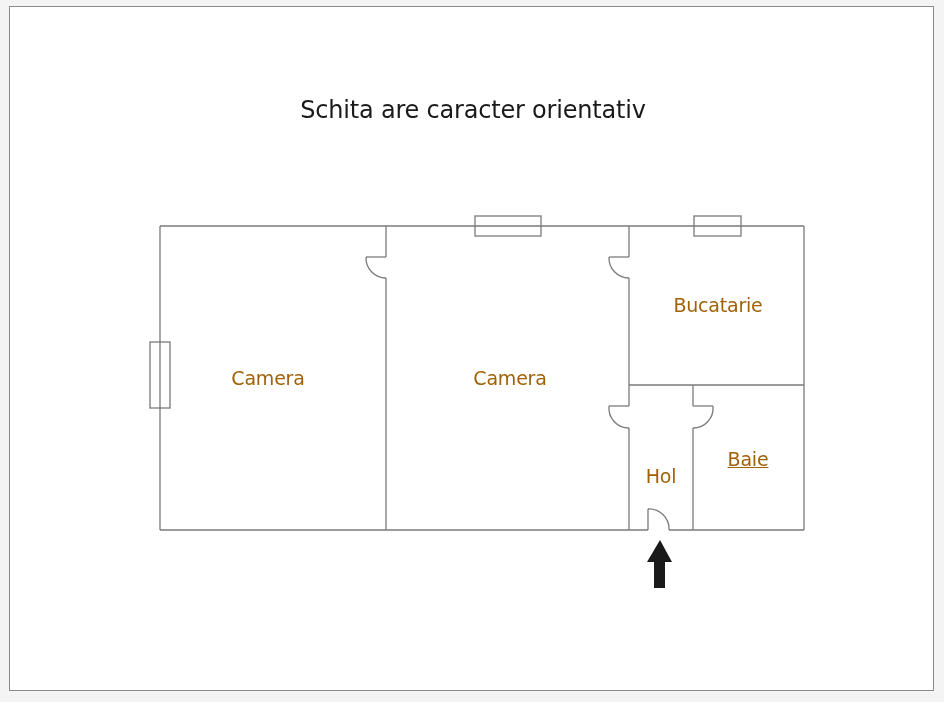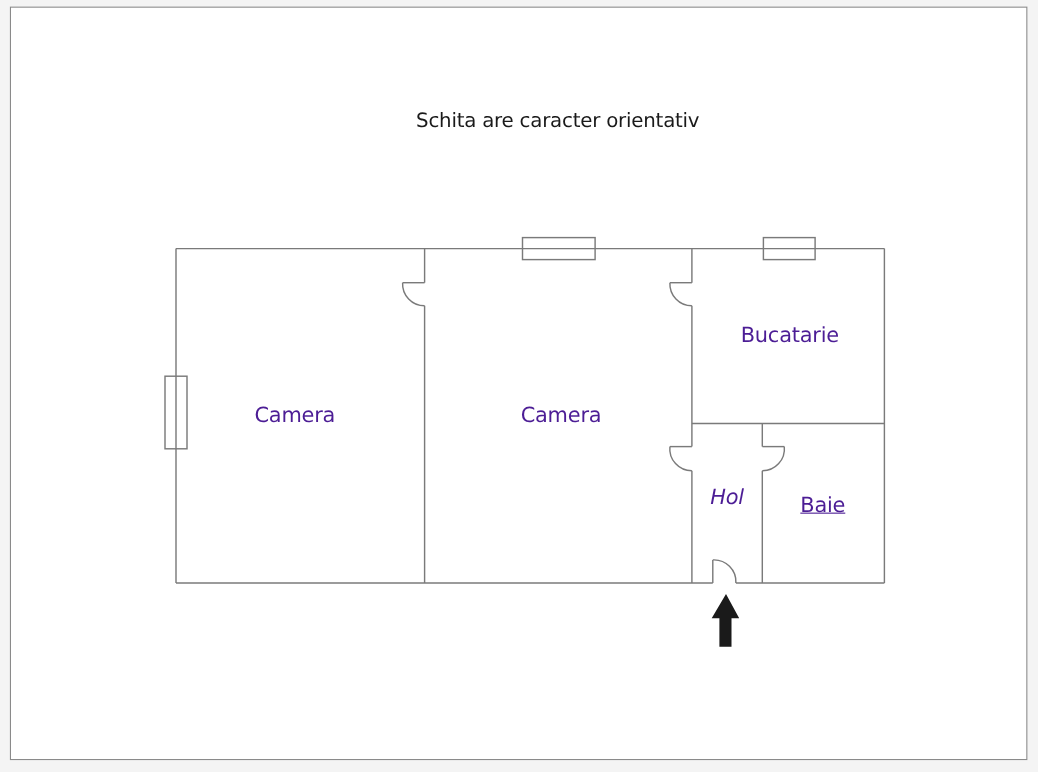--- a/index.html
+++ b/index.html
@@ -17,31 +17,31 @@
     background: #ffffff;
     border: 1px solid #8a8a8a;
     box-sizing: border-box;
   }
   .plan-svg {
     position: absolute; left: 0; top: 0;
     width: 944px; height: 702px;
   }
   .label {
     position: absolute;
-    color: #4c1d95;
+    color: #a16207;
     white-space: nowrap;
     transform: translate(-50%, -50%);
     font-size: 19px;
     letter-spacing: -0.2px;
   }
   .title {
     position: absolute;
-    left: 507px; top: 110px;
+    left: 473px; top: 110px;
     transform: translate(-50%, -50%);
-    font-size: 18px;
+    font-size: 24px;
     color: #1a1a1a;
     white-space: nowrap;
     letter-spacing: -0.2px;
   }
 </style>
 </head>
 <body>
 
 <div class="frame"></div>
 
@@ -98,14 +98,14 @@
     <rect x="694" y="216" width="47" height="20"></rect>
     <rect x="150" y="342" width="20" height="66"></rect>
   </g>
 
   <polygon fill="#1a1a1a" points="660,540 672,562 665,562 665,588 654,588 654,562 647,562"></polygon>
 </svg>
 
 <div class="label" style="left:268px; top:378px;">Camera</div>
 <div class="label" style="left:510px; top:378px;">Camera</div>
 <div class="label" style="left:718px; top:305px;">Bucatarie</div>
-<div class="label" style="left:661px; top:452px;font-style:italic;">Hol</div>
+<div class="label" style="left:661px; top:476px;">Hol</div>
 <div class="label" style="left:748px; top:459px;text-decoration:underline;">Baie</div>
 
 </body></html>

